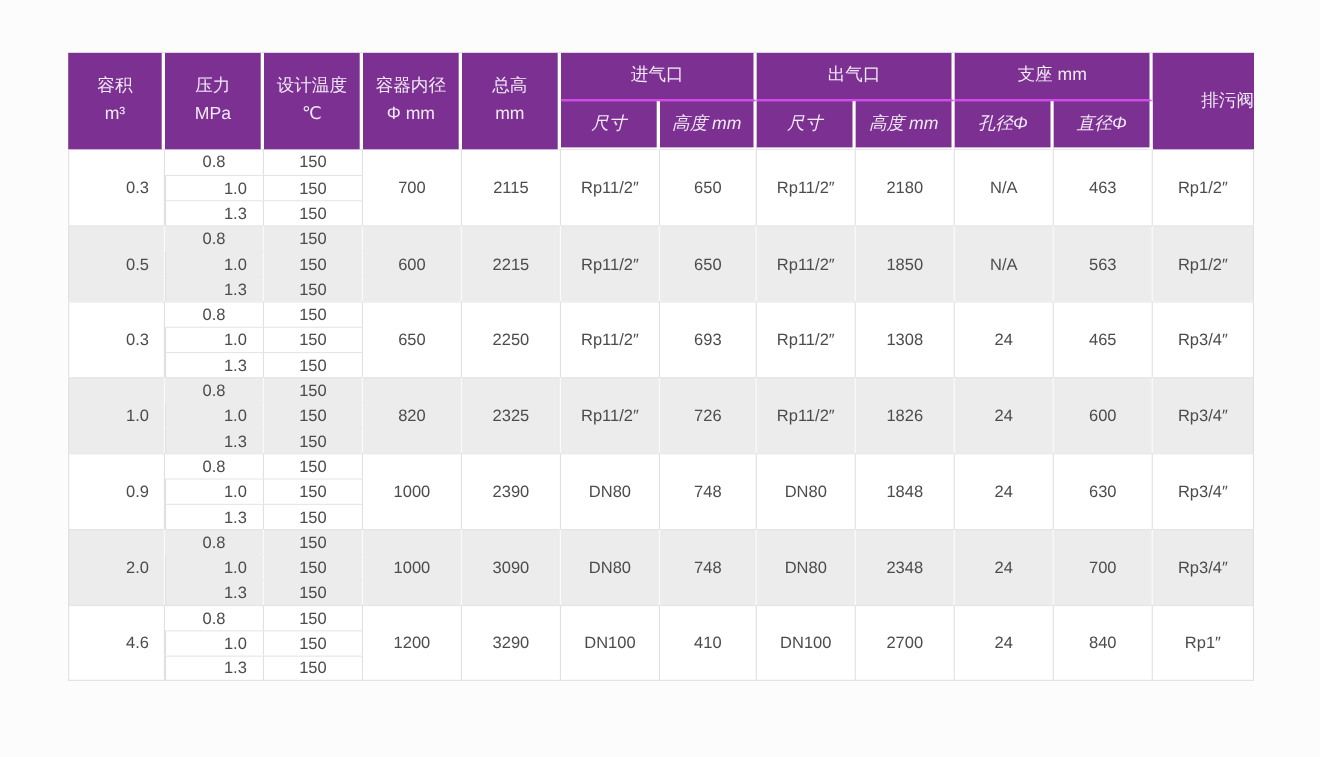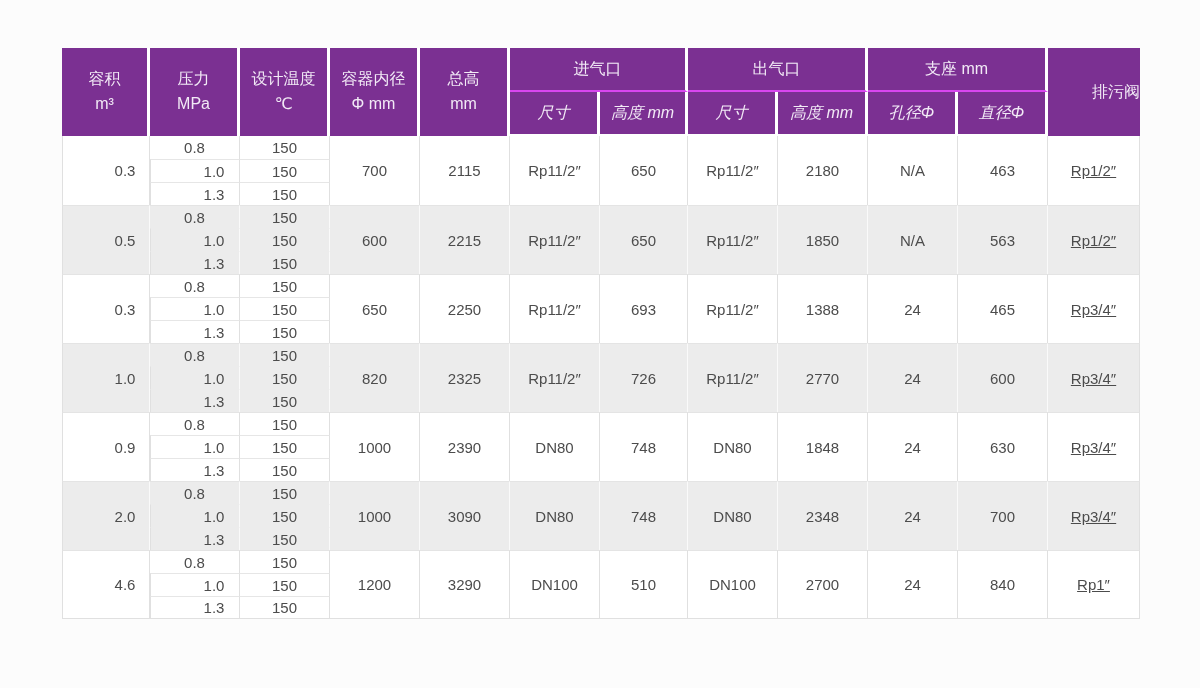--- a/index.html
+++ b/index.html
@@ -48,21 +48,21 @@
   
   tbody tr{height:23px;}
   tbody td{
     font-size:15px;
     text-align:center;
     vertical-align:middle;
     color:var(--text);
     border-right:1px solid var(--v,#e0e0e0);
   }
   tbody td:first-child{border-left:1px solid var(--grid);padding-left:38px;}
-  tbody td.colend{border-right:1px solid var(--grid);text-decoration:underline;}
+  tbody td.colend{border-right:1px solid var(--grid);}
   tr.grp-w{background:#ffffff;--v:#e0e0e0;--sep:#e6e6e6;}
   tr.grp-g{background:var(--row-alt);--v:#fafafa;--sep:var(--row-alt);}
   tbody tr.r1 td{border-top:1px solid #e4e4e4;}
   tbody tr.grp-first td{border-top:none;}
   tbody tr.r2 td.subcell,tbody tr.r3 td.subcell{border-top:1px solid var(--sep);}
   tbody tr.lastrow td,tbody td.blast{border-bottom:1px solid var(--grid);}
 </style>
 </head>
 <body>
 
@@ -152,21 +152,21 @@
 
   <tr class="r1 grp-w">
     <td rowspan="3">0.3</td>
     <td class="subcell">0.8</td>
     <td class="subcell">150</td>
     <td rowspan="3">650</td>
     <td rowspan="3">2250</td>
     <td rowspan="3">Rp11/2″</td>
     <td rowspan="3">693</td>
     <td rowspan="3">Rp11/2″</td>
-    <td rowspan="3">1388</td>
+    <td rowspan="3">1308</td>
     <td rowspan="3">24</td>
     <td rowspan="3">465</td>
     <td rowspan="3" class="colend">Rp3/4″</td>
   </tr>
   <tr class="r2 grp-w">
     <td class="subcell">1.0</td>
     <td class="subcell">150</td>
   </tr>
   <tr class="r3 grp-w">
     <td class="subcell">1.3</td>
@@ -175,21 +175,21 @@
 
   <tr class="r1 grp-g">
     <td rowspan="3">1.0</td>
     <td class="subcell">0.8</td>
     <td class="subcell">150</td>
     <td rowspan="3">820</td>
     <td rowspan="3">2325</td>
     <td rowspan="3">Rp11/2″</td>
     <td rowspan="3">726</td>
     <td rowspan="3">Rp11/2″</td>
-    <td rowspan="3">2770</td>
+    <td rowspan="3">1826</td>
     <td rowspan="3">24</td>
     <td rowspan="3">600</td>
     <td rowspan="3" class="colend">Rp3/4″</td>
   </tr>
   <tr class="r2 grp-g">
     <td class="subcell">1.0</td>
     <td class="subcell">150</td>
   </tr>
   <tr class="r3 grp-g">
     <td class="subcell">1.3</td>
@@ -242,21 +242,21 @@
     <td class="subcell">150</td>
   </tr>
 
   <tr class="r1 grp-w">
     <td rowspan="3" class="blast">4.6</td>
     <td class="subcell">0.8</td>
     <td class="subcell">150</td>
     <td rowspan="3" class="blast">1200</td>
     <td rowspan="3" class="blast">3290</td>
     <td rowspan="3" class="blast">DN100</td>
-    <td rowspan="3" class="blast">510</td>
+    <td rowspan="3" class="blast">410</td>
     <td rowspan="3" class="blast">DN100</td>
     <td rowspan="3" class="blast">2700</td>
     <td rowspan="3" class="blast">24</td>
     <td rowspan="3" class="blast">840</td>
     <td rowspan="3" class="colend blast">Rp1″</td>
   </tr>
   <tr class="r2 grp-w">
     <td class="subcell">1.0</td>
     <td class="subcell">150</td>
   </tr>

